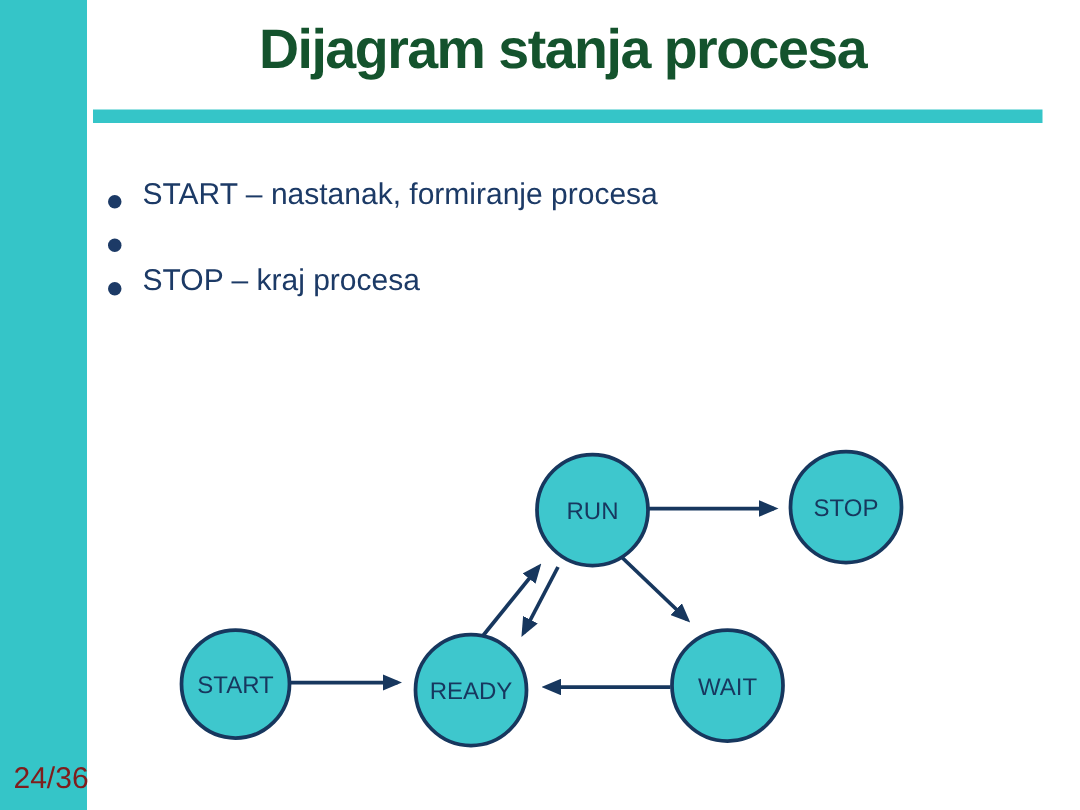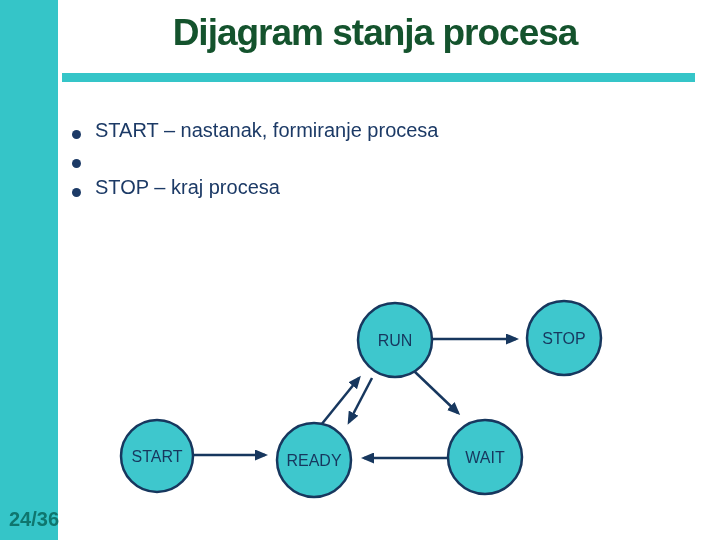--- a/index.html
+++ b/index.html
@@ -19,23 +19,23 @@
     position: absolute;
     left: 0; top: 0;
     width: 58px;
     height: 540px;
     background: #35c5c8;
   }
   .page-number {
     position: absolute;
     left: 9px;
     top: 508px;
-    color: #0f766e;
+    color: #7f1d1d;
     font-size: 20px;
-    font-weight: bold;
+    font-weight: normal;
     letter-spacing: 0px;
   }
   .title {
     position: absolute;
     left: 58px;
     top: 12px;
     width: 634px;
     margin: 0;
     text-align: center;
     font-size: 37px;

